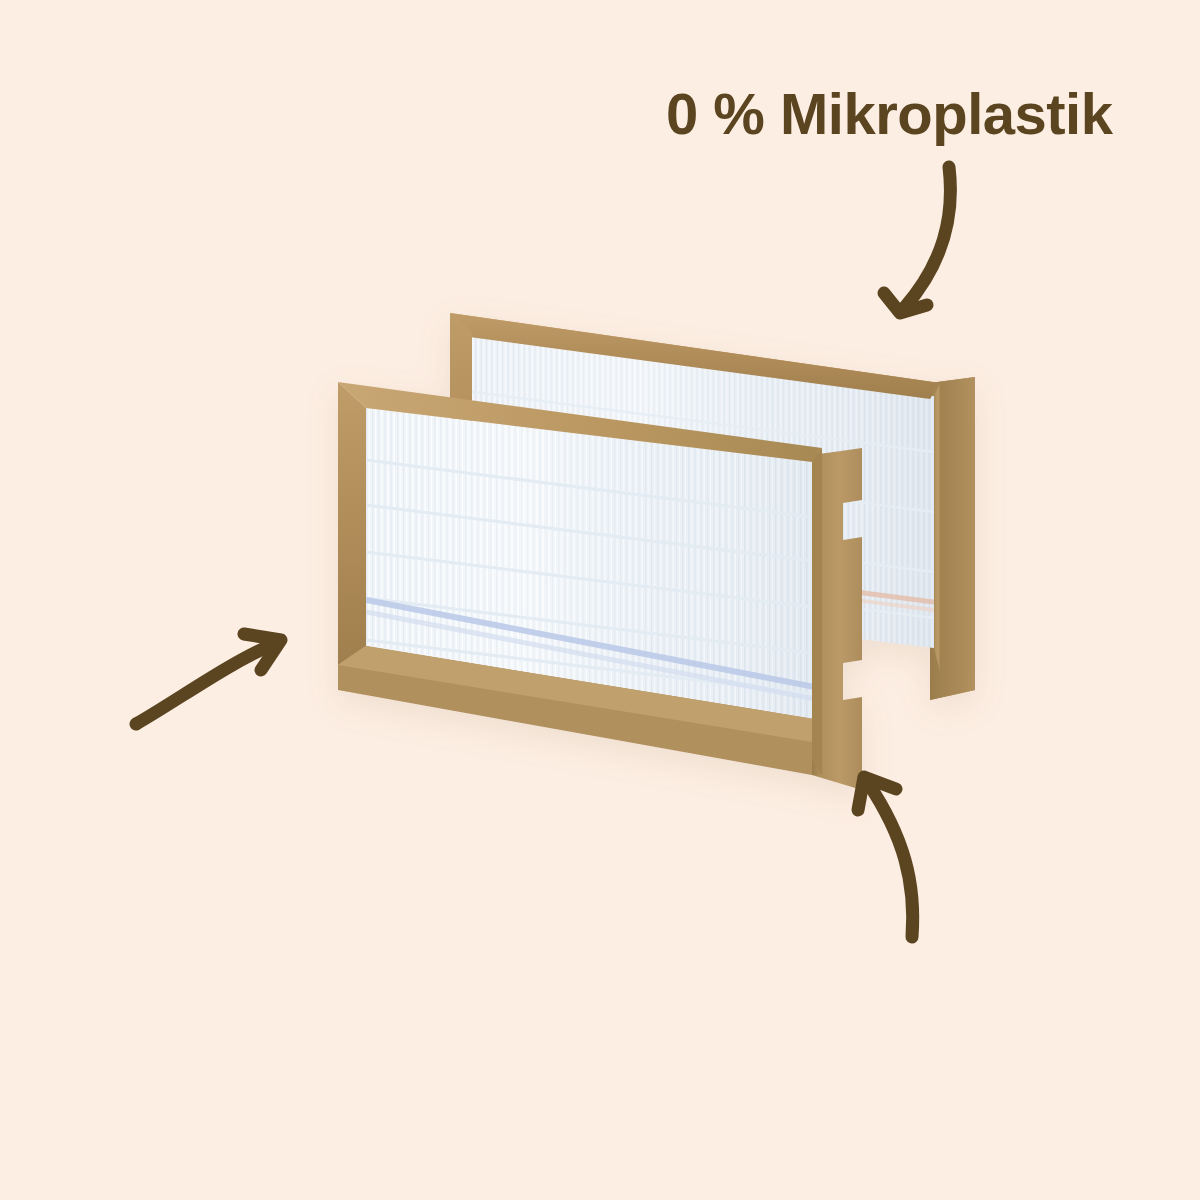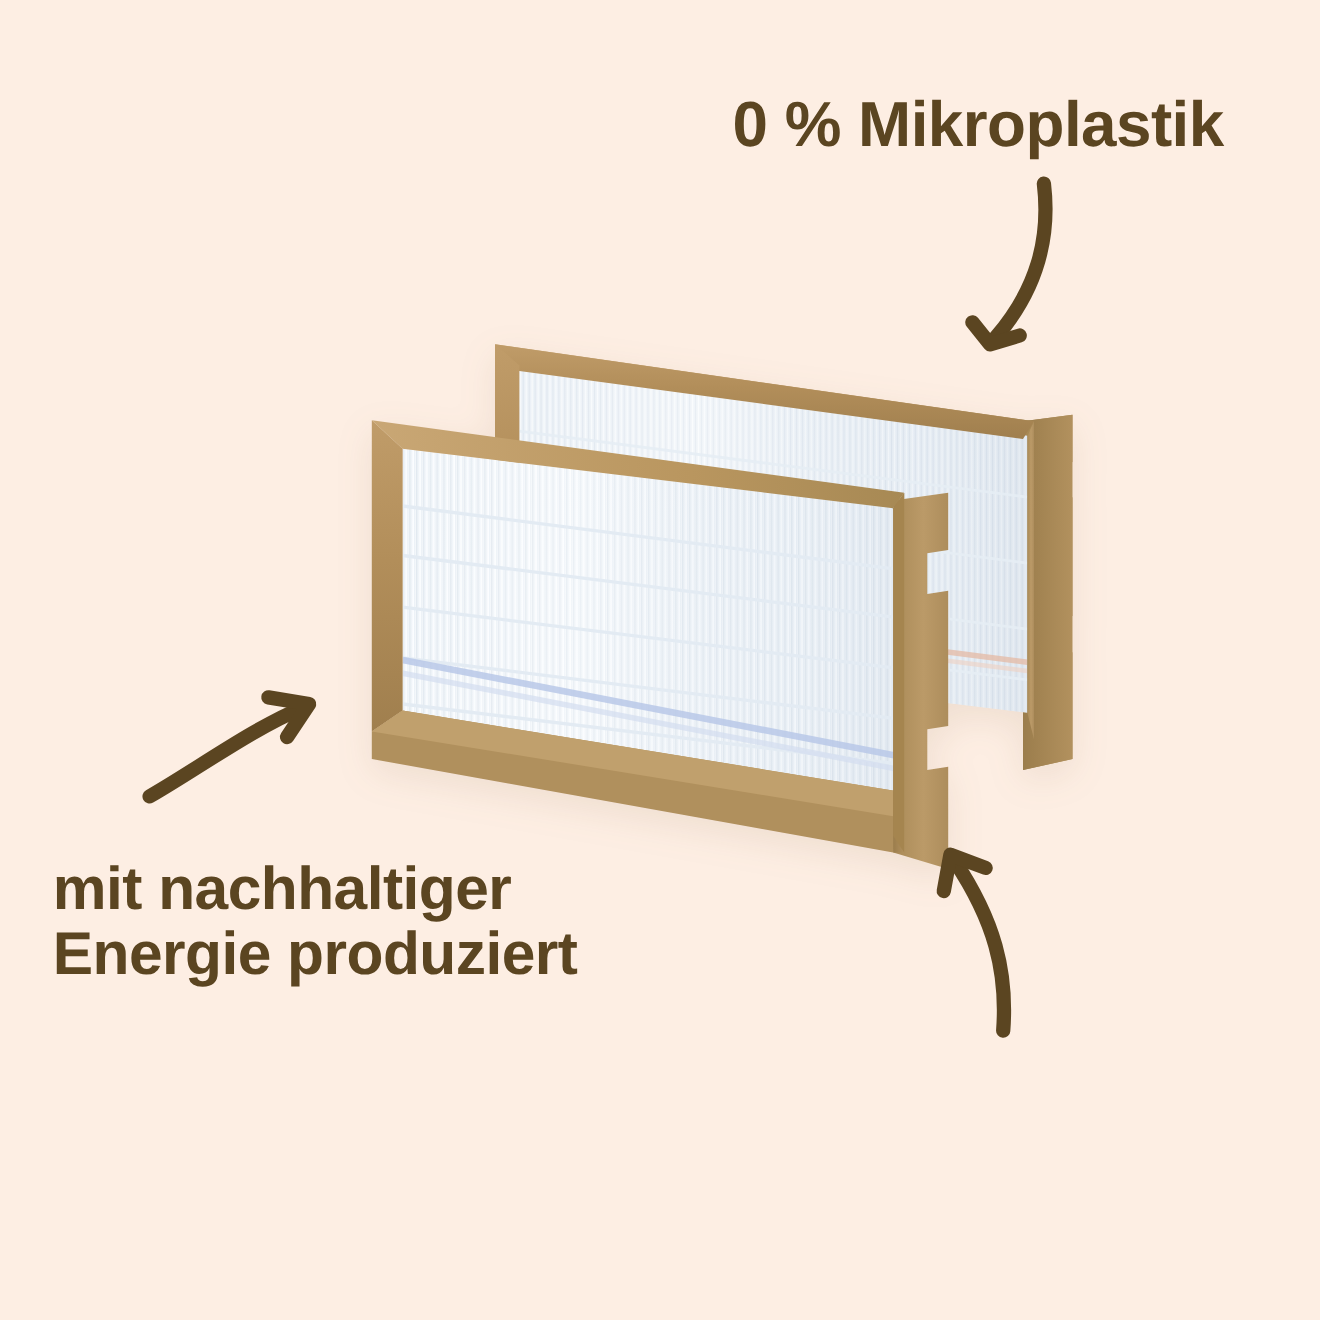--- a/index.html
+++ b/index.html
@@ -160,22 +160,20 @@
       <polygon points="338,665 366,646 820,720 812,775 338,690" fill="#b0905d"></polygon>
       <polygon points="338,665 366,646 820,720 812,742" fill="#c0a06d"></polygon>
 
       <polygon points="812,462 822,448 822,775 812,775" fill="url(#cardSideDark)"></polygon>
       <polygon points="812,462 822,448 822,775 812,760" fill="#a5854f"></polygon>
     </g>
   </svg>
 
   <div class="label" id="label-mikroplastik">0 % Mikroplastik</div>
 
-  <div class="label" id="label-nachhaltig">mit nachhaltiger
-Energie produziert</div>
 
 
   <svg class="arrow" id="arrow-top" width="150" height="190" viewBox="0 0 150 190">
     <path d="M104 12 C 110 62, 98 108, 60 152" stroke="#5b4521" stroke-width="13" fill="none" stroke-linecap="round"></path>
     <path d="M39 138 L 55 158 L 82 150" stroke="#5b4521" stroke-width="13" fill="none" stroke-linecap="round" stroke-linejoin="round"></path>
   </svg>
 
   <svg class="arrow" id="arrow-left" width="200" height="170" viewBox="0 0 200 170">
     <path d="M18 128 C 60 104, 112 66, 158 47" stroke="#5b4521" stroke-width="13" fill="none" stroke-linecap="round"></path>
     <path d="M126 38 L 163 44 L 143 74" stroke="#5b4521" stroke-width="13" fill="none" stroke-linecap="round" stroke-linejoin="round"></path>

